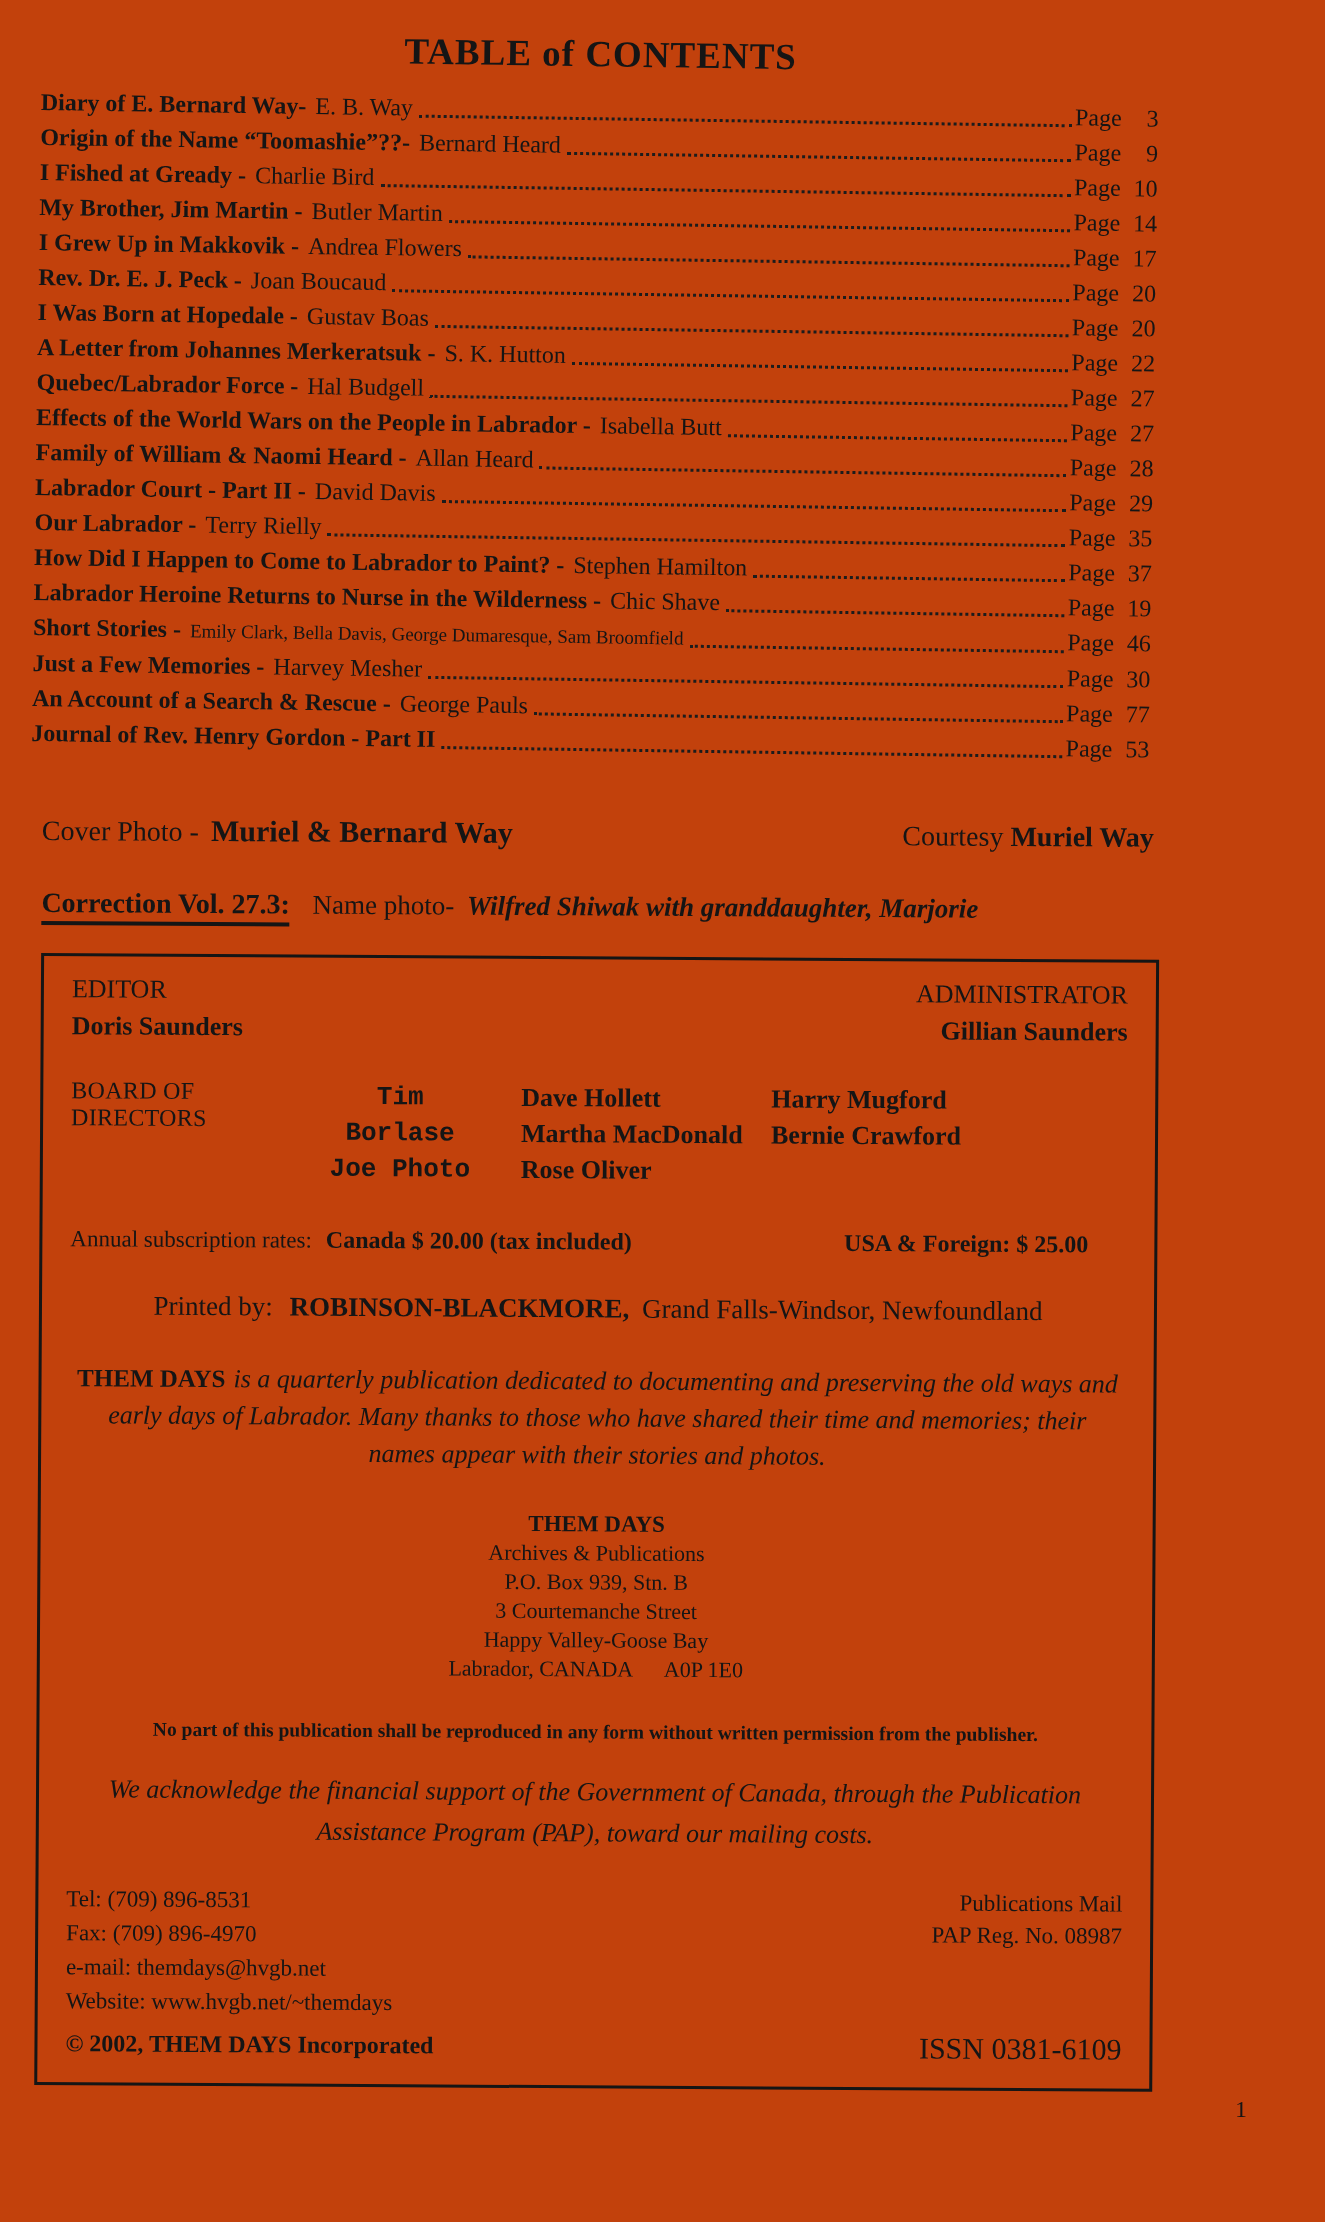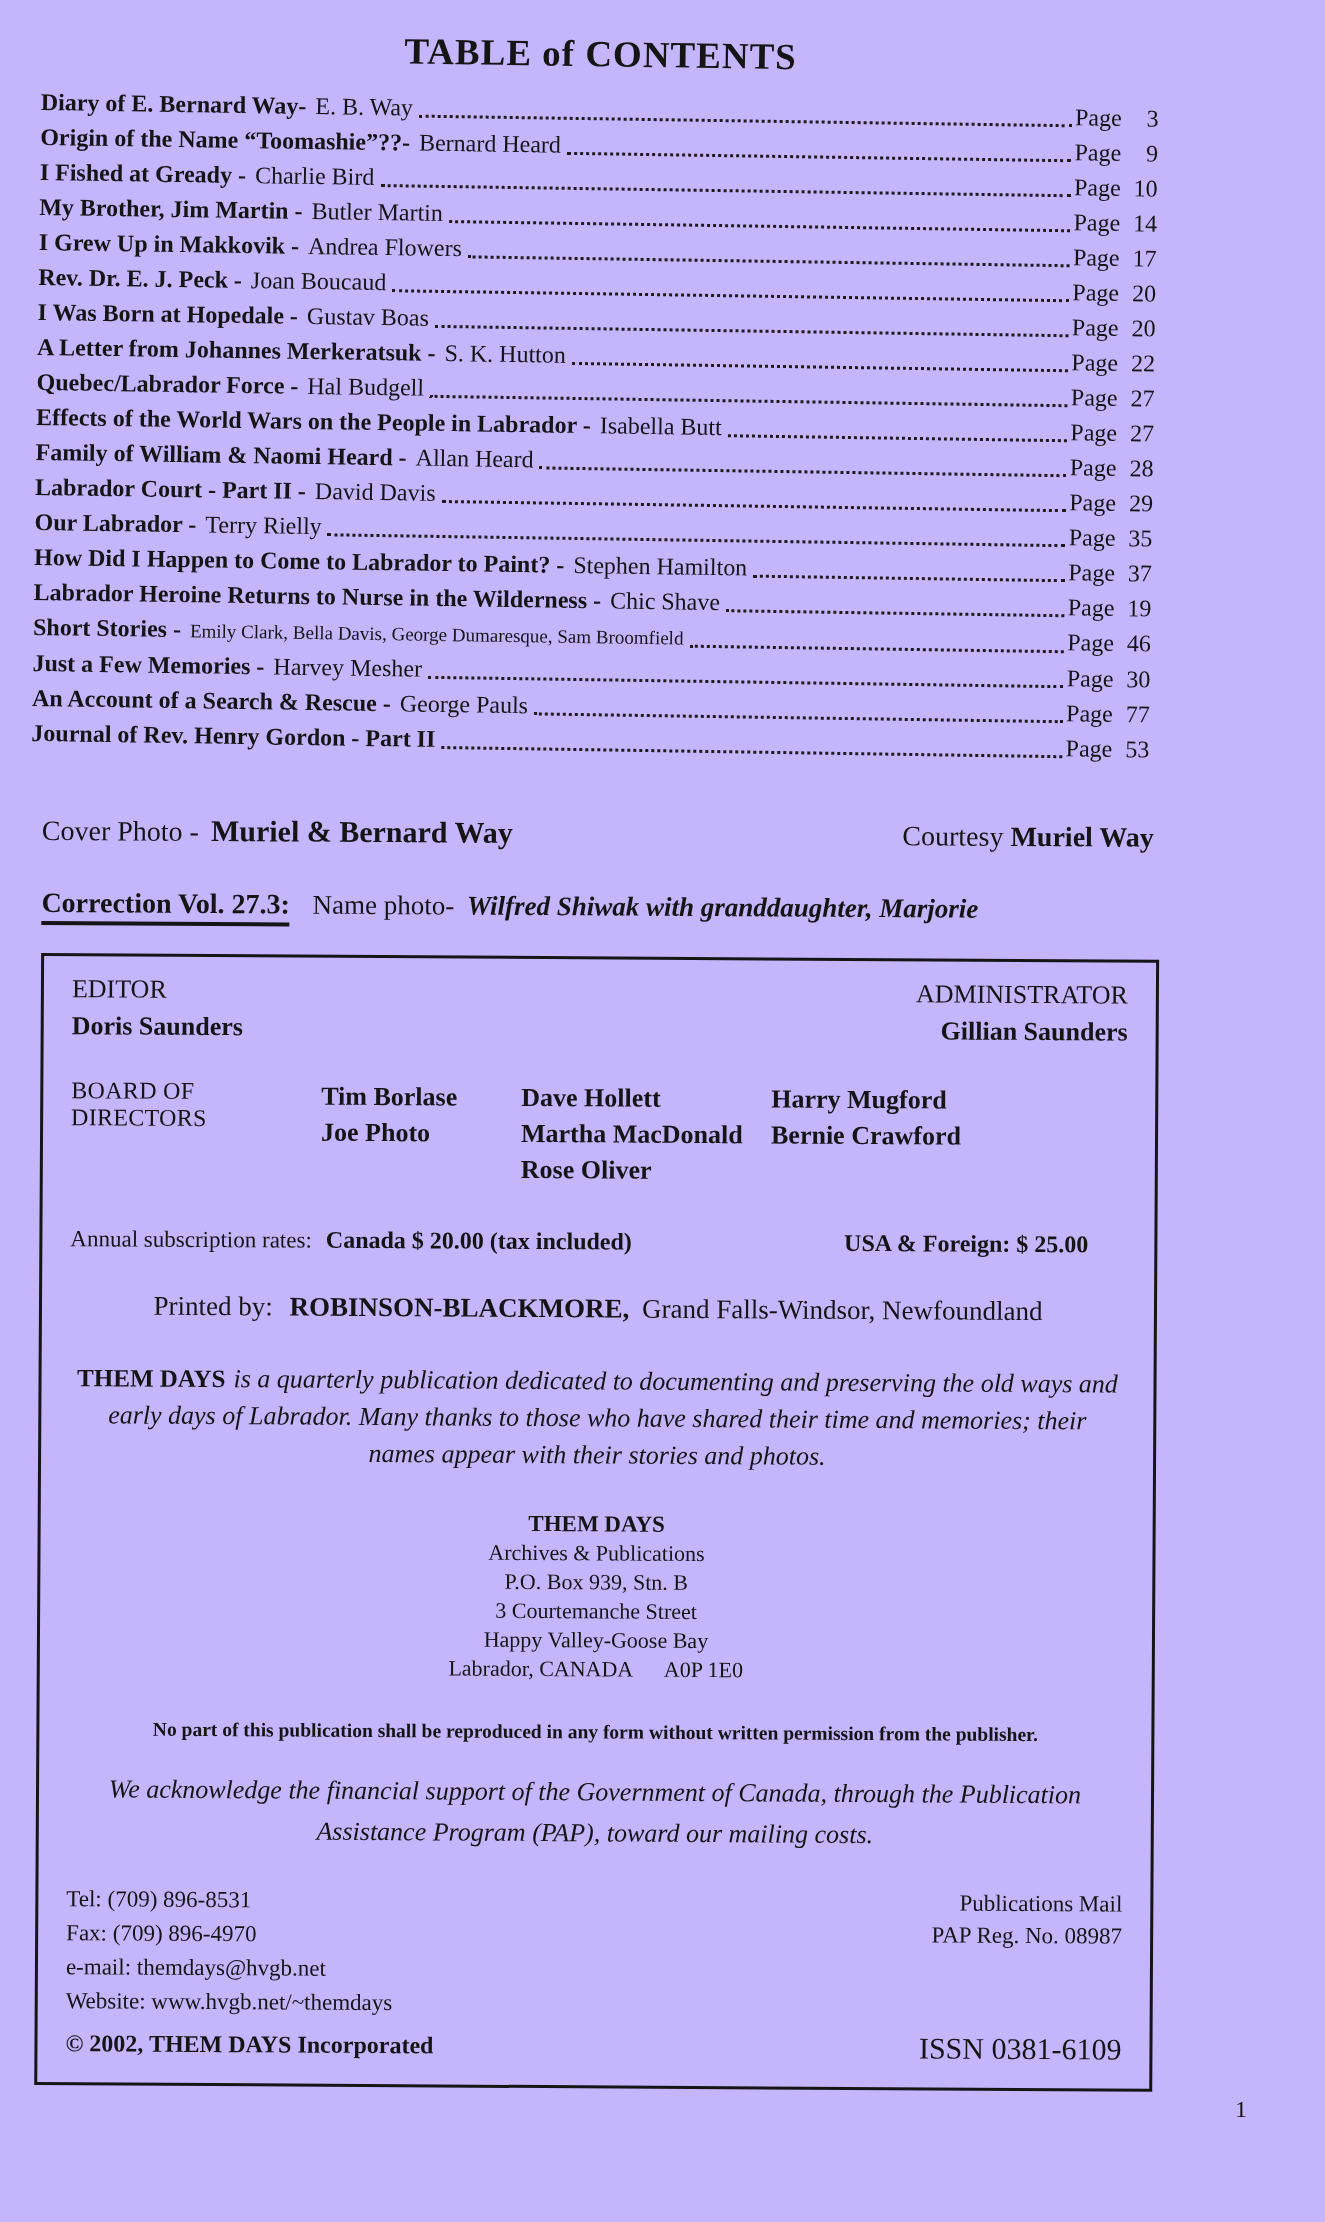--- a/index.html
+++ b/index.html
@@ -1,19 +1,19 @@
 <!DOCTYPE html>
 <html><head>
 <meta charset="utf-8">
 <style>
   html,body { margin:0; padding:0; background:#ffffff; }
   .page {
     position:relative;
     width:1325px; height:2222px;
-    background:#c4b5fd;
+    background:#c2410c;
     color:#151515;
     font-family:"Liberation Serif","DejaVu Serif",serif;
     overflow:hidden;
   }
   .content { position:absolute; left:42px; top:24px; width:1118px; }
   .tilt-a { transform:rotate(0.85deg); transform-origin:0 0; }
   .tilt-b { transform:rotate(0.35deg); transform-origin:0 0; }
 
   
   .title { text-align:center; font-weight:bold; font-size:37px; letter-spacing:1px; }
@@ -43,21 +43,21 @@
   
   .box { margin-top:34px; border:3px solid #151515; padding:18px 28px 22px; }
   .ed-admin { display:flex; justify-content:space-between; font-size:26px; }
   .ea-name { font-weight:bold; margin-top:7px; }
   .ea-right { text-align:right; }
 
   .board { display:flex; margin-top:36px; font-size:26px; }
   .board-label { font-size:24px; width:250px; flex:none; letter-spacing:0.3px; }
   .board-cols { display:flex; flex:1; }
   .board-col { font-weight:bold; }
-  .board-col.c0 { width:158px; text-align:left; margin-right:42px; }
+  .board-col.c0 { width:158px; text-align:center; margin-right:42px;font-family:Liberation Mono, monospace; }
   .board-col.c1 { width:250px; }
   .board-col.c2 { flex:1; }
   .board-name { line-height:36px; }
 
   .subscription { display:flex; align-items:baseline; margin-top:40px; font-size:24px; }
   .sub-label { font-size:23px; }
   .sub-canada { font-weight:bold; margin-left:14px; }
   .sub-foreign { font-weight:bold; margin-left:auto; margin-right:38px; }
 
   .printed { margin-top:38px; font-size:27px; text-align:center; }

